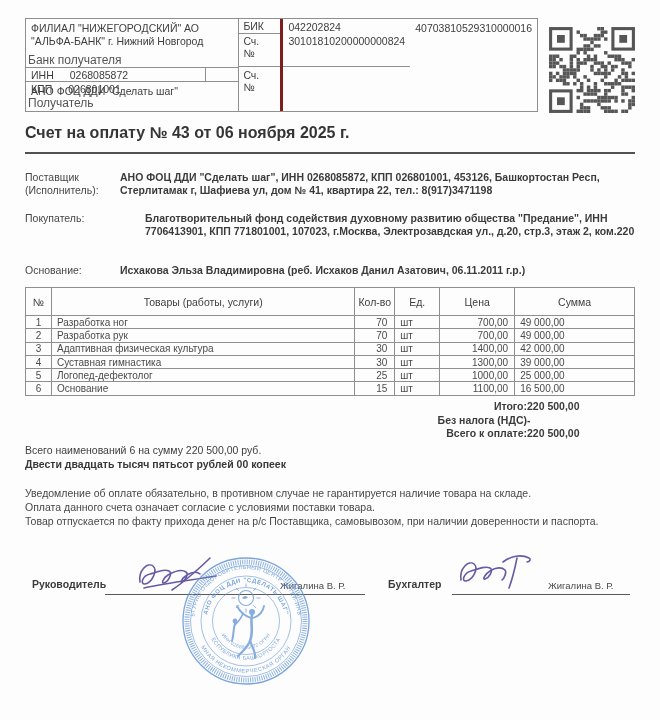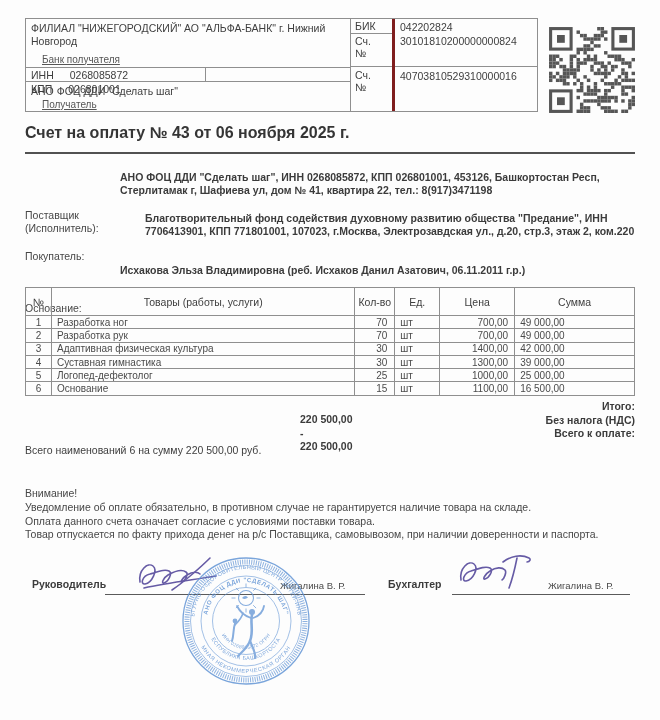--- a/index.html
+++ b/index.html
@@ -7,58 +7,58 @@
   .page {
     position:relative; width:660px; height:720px; overflow:hidden;
     background:#fdfdfd; font-family:"Liberation Sans", sans-serif;
     color:#3e3e3e; font-size:10.5px;
   }
   
   .bank-table { position:absolute; left:25px; top:18px; width:513px; height:94px;
     border:1px solid #8f8f8f; display:flex; }
   .bt-left { width:325px; border-right:1px solid #8f8f8f; display:flex; flex-direction:column; }
   .bt-bank { height:49px; border-bottom:1px solid #8f8f8f; position:relative; padding:3px 5px; line-height:12.5px; }
-  .cell-caption { position:absolute; left:16px; bottom:1px; font-size:10px; color:#555;text-decoration:underline; }
+  .cell-caption { position:absolute; left:2px; bottom:1px; font-size:12px; color:#555; }
   .bt-innkpp { height:14px; border-bottom:1px solid #8f8f8f; display:flex;flex-direction:column; }
   .bt-inn { width:180px; border-right:1px solid #8f8f8f; display:flex; gap:16px; padding:1px 5px; }
   .bt-kpp { flex:1; display:flex; gap:16px; padding:1px 5px; }
   .bt-payee { flex:1; position:relative; padding:3px 5px; }
   .bt-right { flex:1; display:flex; }
   .btr-labels { width:44px; border-right:3px solid #7f1d1d; display:flex; flex-direction:column; }
   .btr-bik { height:15px; border-bottom:1px solid #8f8f8f; padding:1px 4px; }
   .btr-acc1 { height:33px; border-bottom:1px solid #8f8f8f; padding:1px 4px; line-height:12px; }
   .btr-acc2 { flex:1; padding:2px 4px; line-height:12px; }
-  .btr-values { flex:1; display:flex; flex-direction:column; }
+  .btr-values { flex:1; display:flex; flex-direction:row; }
   .btr-val1 { height:48px; border-bottom:1px solid #8f8f8f; padding:2px 5px; line-height:13.5px; }
   .btr-val2 { flex:1; padding:3px 5px; }
   
   .qr { position:absolute; left:549px; top:27px; width:86px; height:86px; }
   
   .doc-title { position:absolute; left:25px; top:124px; font-size:16px; font-weight:bold; color:#353535; }
   .title-rule { position:absolute; left:25px; top:152px; width:610px; height:2px; background:#525252; }
   
   .party { position:absolute; left:25px; width:612px; display:flex; line-height:13px; }
-  .party-label { width:95px; flex-shrink:0; color:#474747;margin-top:38px; }
+  .party-label { width:95px; flex-shrink:0; color:#474747; }
   .party-value { flex:1; font-weight:bold; color:#3b3b3b; }
   .party-supplier { top:171px; }
   .party-buyer { top:212px;gap:25px; }
   .party-basis { top:264px; }
   
   .items { position:absolute; left:25px; top:287px; width:610px; border-collapse:collapse; }
   .items th, .items td { border:1px solid #8f8f8f; font-weight:normal; }
   .items th { height:28px; text-align:center; vertical-align:middle; padding:1px 2px; line-height:12px; }
   .items td { height:13.3px; padding:0 5px; font-size:10px; color:#4a4a4a; }
   .c-num { text-align:center; }
   .c-qty { text-align:right; padding-right:7px !important; }
   .c-unit { text-align:left; }
   .c-price { text-align:right; padding-right:6px !important; }
   .c-amount { text-align:left; padding-right:6px !important; }
   
   .totals { position:absolute; left:300px; top:400px; width:335px; font-weight:bold; color:#3b3b3b; }
-  .trow { display:flex; height:13.5px; line-height:13px;flex-direction:column; }
+  .trow { display:flex; height:13.5px; line-height:13px; }
   .tlabel { flex:1; text-align:right; }
   .tvalue { width:108px; text-align:left; padding-right:7px; }
   
   .summary { position:absolute; left:25px; top:443px; line-height:14px; }
   .amount-words { font-weight:bold; color:#383838; }
   .notice { position:absolute; left:25px; top:487px; width:612px; line-height:13.8px; color:#474747; }
   
   .sig-label { position:absolute; font-weight:bold; color:#3b3b3b; }
   .sig-name { position:absolute; font-size:9.5px; color:#4a4a4a; }
   .sig-line { position:absolute; height:1px; background:#5a5a5a; }
@@ -433,24 +433,24 @@
       <div class="tvalue">-</div>
     </div>
     <div class="trow">
       <div class="tlabel">Всего к оплате:</div>
       <div class="tvalue">220 500,00</div>
     </div>
   </div>
 
   <div class="summary">
     <div>Всего наименований 6 на сумму 220 500,00 руб.</div>
+    <div class="amount-words">Двести двадцать тысяч пятьсот рублей 00 копеек</div>
   </div>
 
   <div class="notice">
-    <div>Внимание!</div>
     <div>Уведомление об оплате обязательно, в противном случае не гарантируется наличие товара на складе.</div>
     <div>Оплата данного счета означает согласие с условиями поставки товара.</div>
     <div>Товар отпускается по факту прихода денег на р/с Поставщика, самовывозом, при наличии доверенности и паспорта.</div>
   </div>
 
   <div class="sig-label" style="left:32px; top:578px;">Руководитель</div>
   <div class="sig-line" style="left:105px; top:594px; width:260px;"></div>
   <svg class="sig-svg" style="left:132px; top:556px;" width="110" height="40" viewBox="0 0 110 40">
     <g fill="none" stroke="#564a9c" stroke-width="1.6" stroke-linecap="round" opacity="0.9">
       <path d="M8,26 C6,14 16,6 21,10 C26,14 20,27 13,28 C8,28.5 10,20 18,18 C28,15 33,13 37,15 C41,17 36,26 32,27 C29,28 31,22 36,19 C43,15 50,13 54,16 C57,18 53,25 50,26 C48,27 50,22 55,19 C61,15 66,16 68,18"></path>

